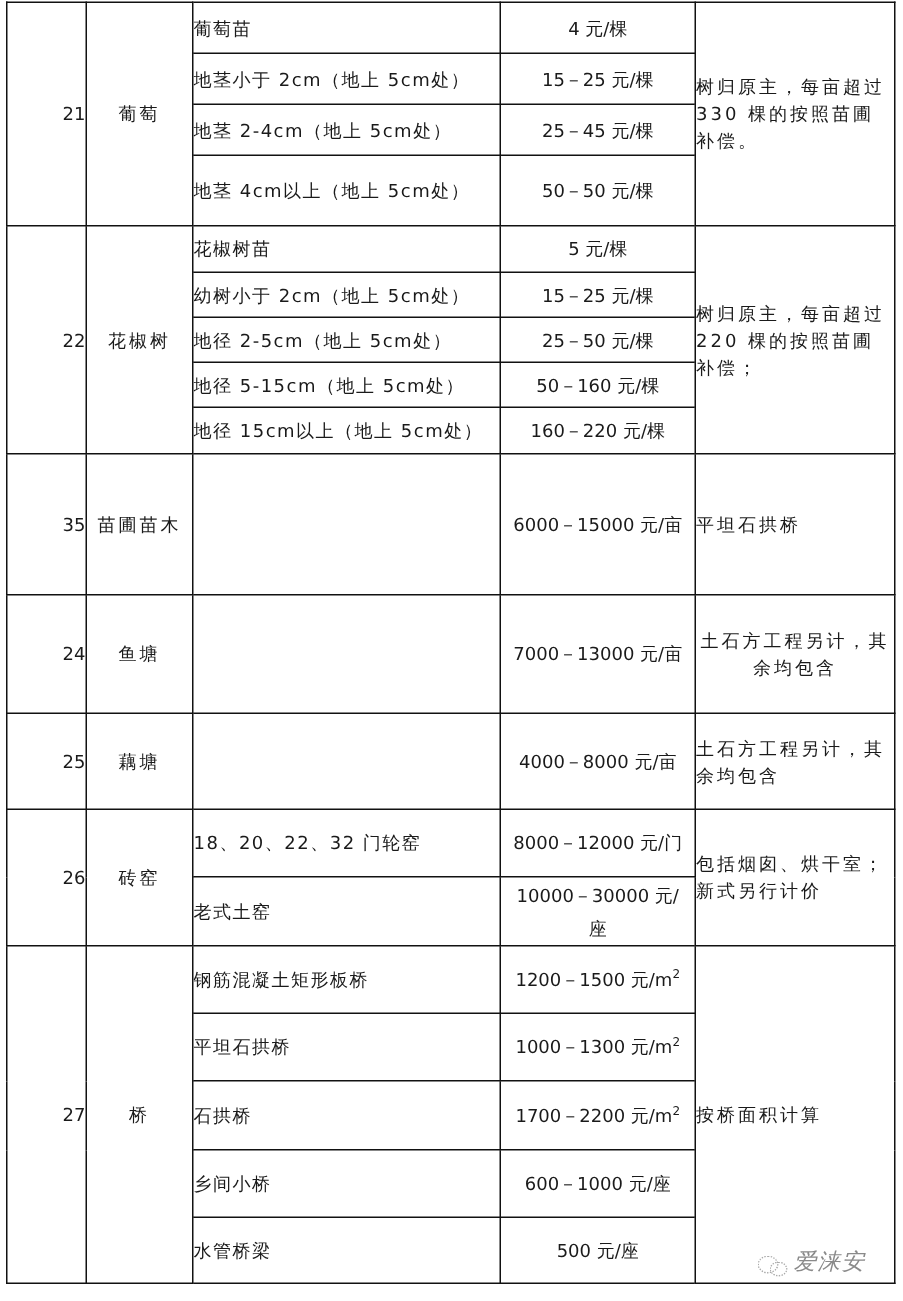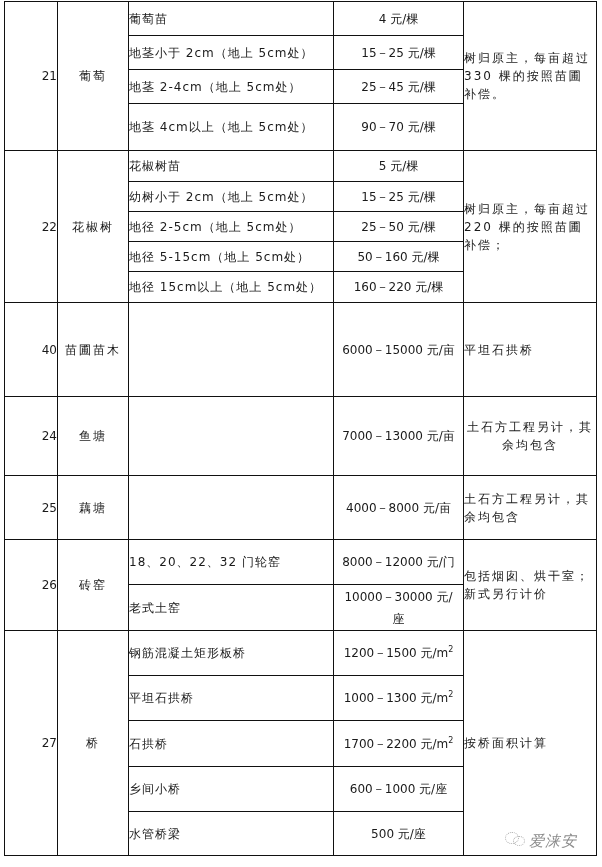--- a/index.html
+++ b/index.html
@@ -41,21 +41,21 @@
     sup { font-size: 8px; line-height: 0; }
     .watermark {
       position: absolute;
       left: 505px;
       top: 832px;
       font-size: 15px;
       color: #8a8a8a;
       font-style: italic;
       letter-spacing: 1px;
       display: flex;
-      align-items: flex-start;
+      align-items: flex-end;
       gap: 4px;
     }
     .watermark .wx-icon {
       width: 20px;
       height: 14px;
       position: relative;
     }
     .watermark .wx-icon::before,
     .watermark .wx-icon::after {
       content: "";
@@ -89,21 +89,21 @@
     <tr style="height:34px">
       <td class="spec">地茎小于 2cm（地上 5cm处）</td>
       <td class="price">15－25 元/棵</td>
     </tr>
     <tr style="height:34px">
       <td class="spec">地茎 2-4cm（地上 5cm处）</td>
       <td class="price">25－45 元/棵</td>
     </tr>
     <tr style="height:47px">
       <td class="spec">地茎 4cm以上（地上 5cm处）</td>
-      <td class="price">90－70 元/棵</td>
+      <td class="price">50－50 元/棵</td>
     </tr>
 
     <tr style="height:31px">
       <td class="no" rowspan="5">22</td>
       <td class="name" rowspan="5">花椒树</td>
       <td class="spec">花椒树苗</td>
       <td class="price">5 元/棵</td>
       <td class="note" rowspan="5">树归原主，每亩超过 220 棵的按照苗圃补偿；</td>
     </tr>
     <tr style="height:30px">
@@ -117,21 +117,21 @@
     <tr style="height:30px">
       <td class="spec">地径 5-15cm（地上 5cm处）</td>
       <td class="price">50－160 元/棵</td>
     </tr>
     <tr style="height:31px">
       <td class="spec">地径 15cm以上（地上 5cm处）</td>
       <td class="price">160－220 元/棵</td>
     </tr>
 
     <tr style="height:94px">
-      <td class="no">40</td>
+      <td class="no">35</td>
       <td class="name">苗圃苗木</td>
       <td class="spec"></td>
       <td class="price">6000－15000 元/亩</td>
       <td class="note">平坦石拱桥</td>
     </tr>
 
     <tr style="height:79px">
       <td class="no">24</td>
       <td class="name">鱼塘</td>
       <td class="spec"></td>

